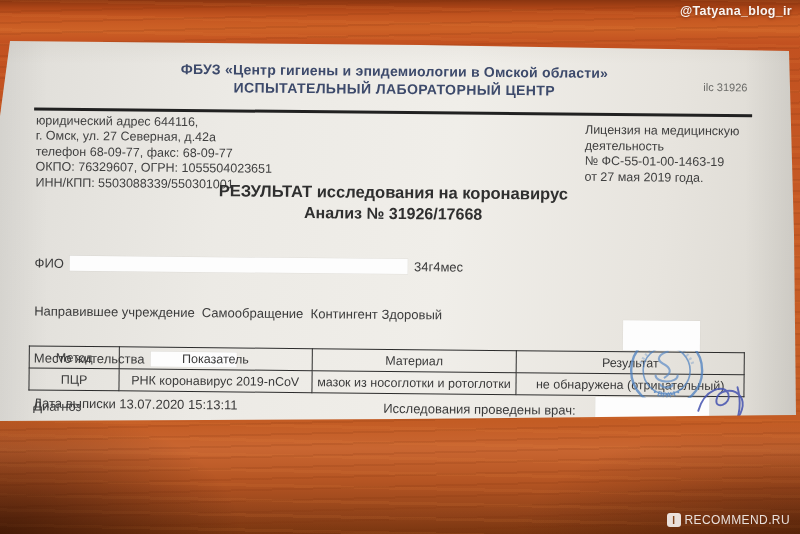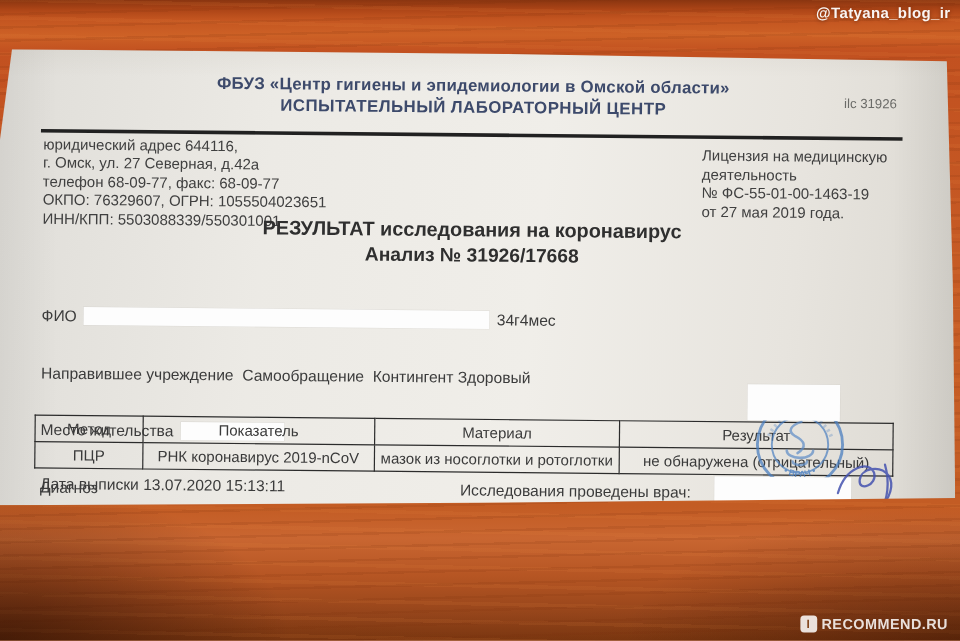--- a/index.html
+++ b/index.html
@@ -66,21 +66,21 @@
   .redact-doctor{left:597px;top:395px;width:114px;height:22px;}
   .signature{position:absolute;left:690px;top:374px;width:64px;height:52px;}
 
   
   .wm-top{position:absolute;top:4px;right:8px;font-size:12.5px;font-weight:bold;
     color:rgba(255,255,255,.95);text-shadow:0 1px 3px rgba(80,30,10,.65);letter-spacing:.3px;}
   .wm-bottom{position:absolute;bottom:7px;right:10px;display:flex;align-items:center;gap:4px;}
   .wm-bottom .bubble{width:14px;height:14px;border-radius:3px;background:rgba(255,255,255,.85);
     display:flex;align-items:center;justify-content:center;font-size:10px;font-weight:bold;
     color:rgba(125,62,20,.95);}
-  .wm-bottom .label{font-size:12px;font-weight:bold;color:rgba(255,255,255,.85);letter-spacing:.4px;}
+  .wm-bottom .label{font-size:12px;font-weight:normal;color:rgba(255,255,255,.85);letter-spacing:.4px;}
 </style>
 </head>
 <body>
 
 <div class="scene">
 
   <div class="wood"></div>
 
   <div class="paper">
     <div class="content">

